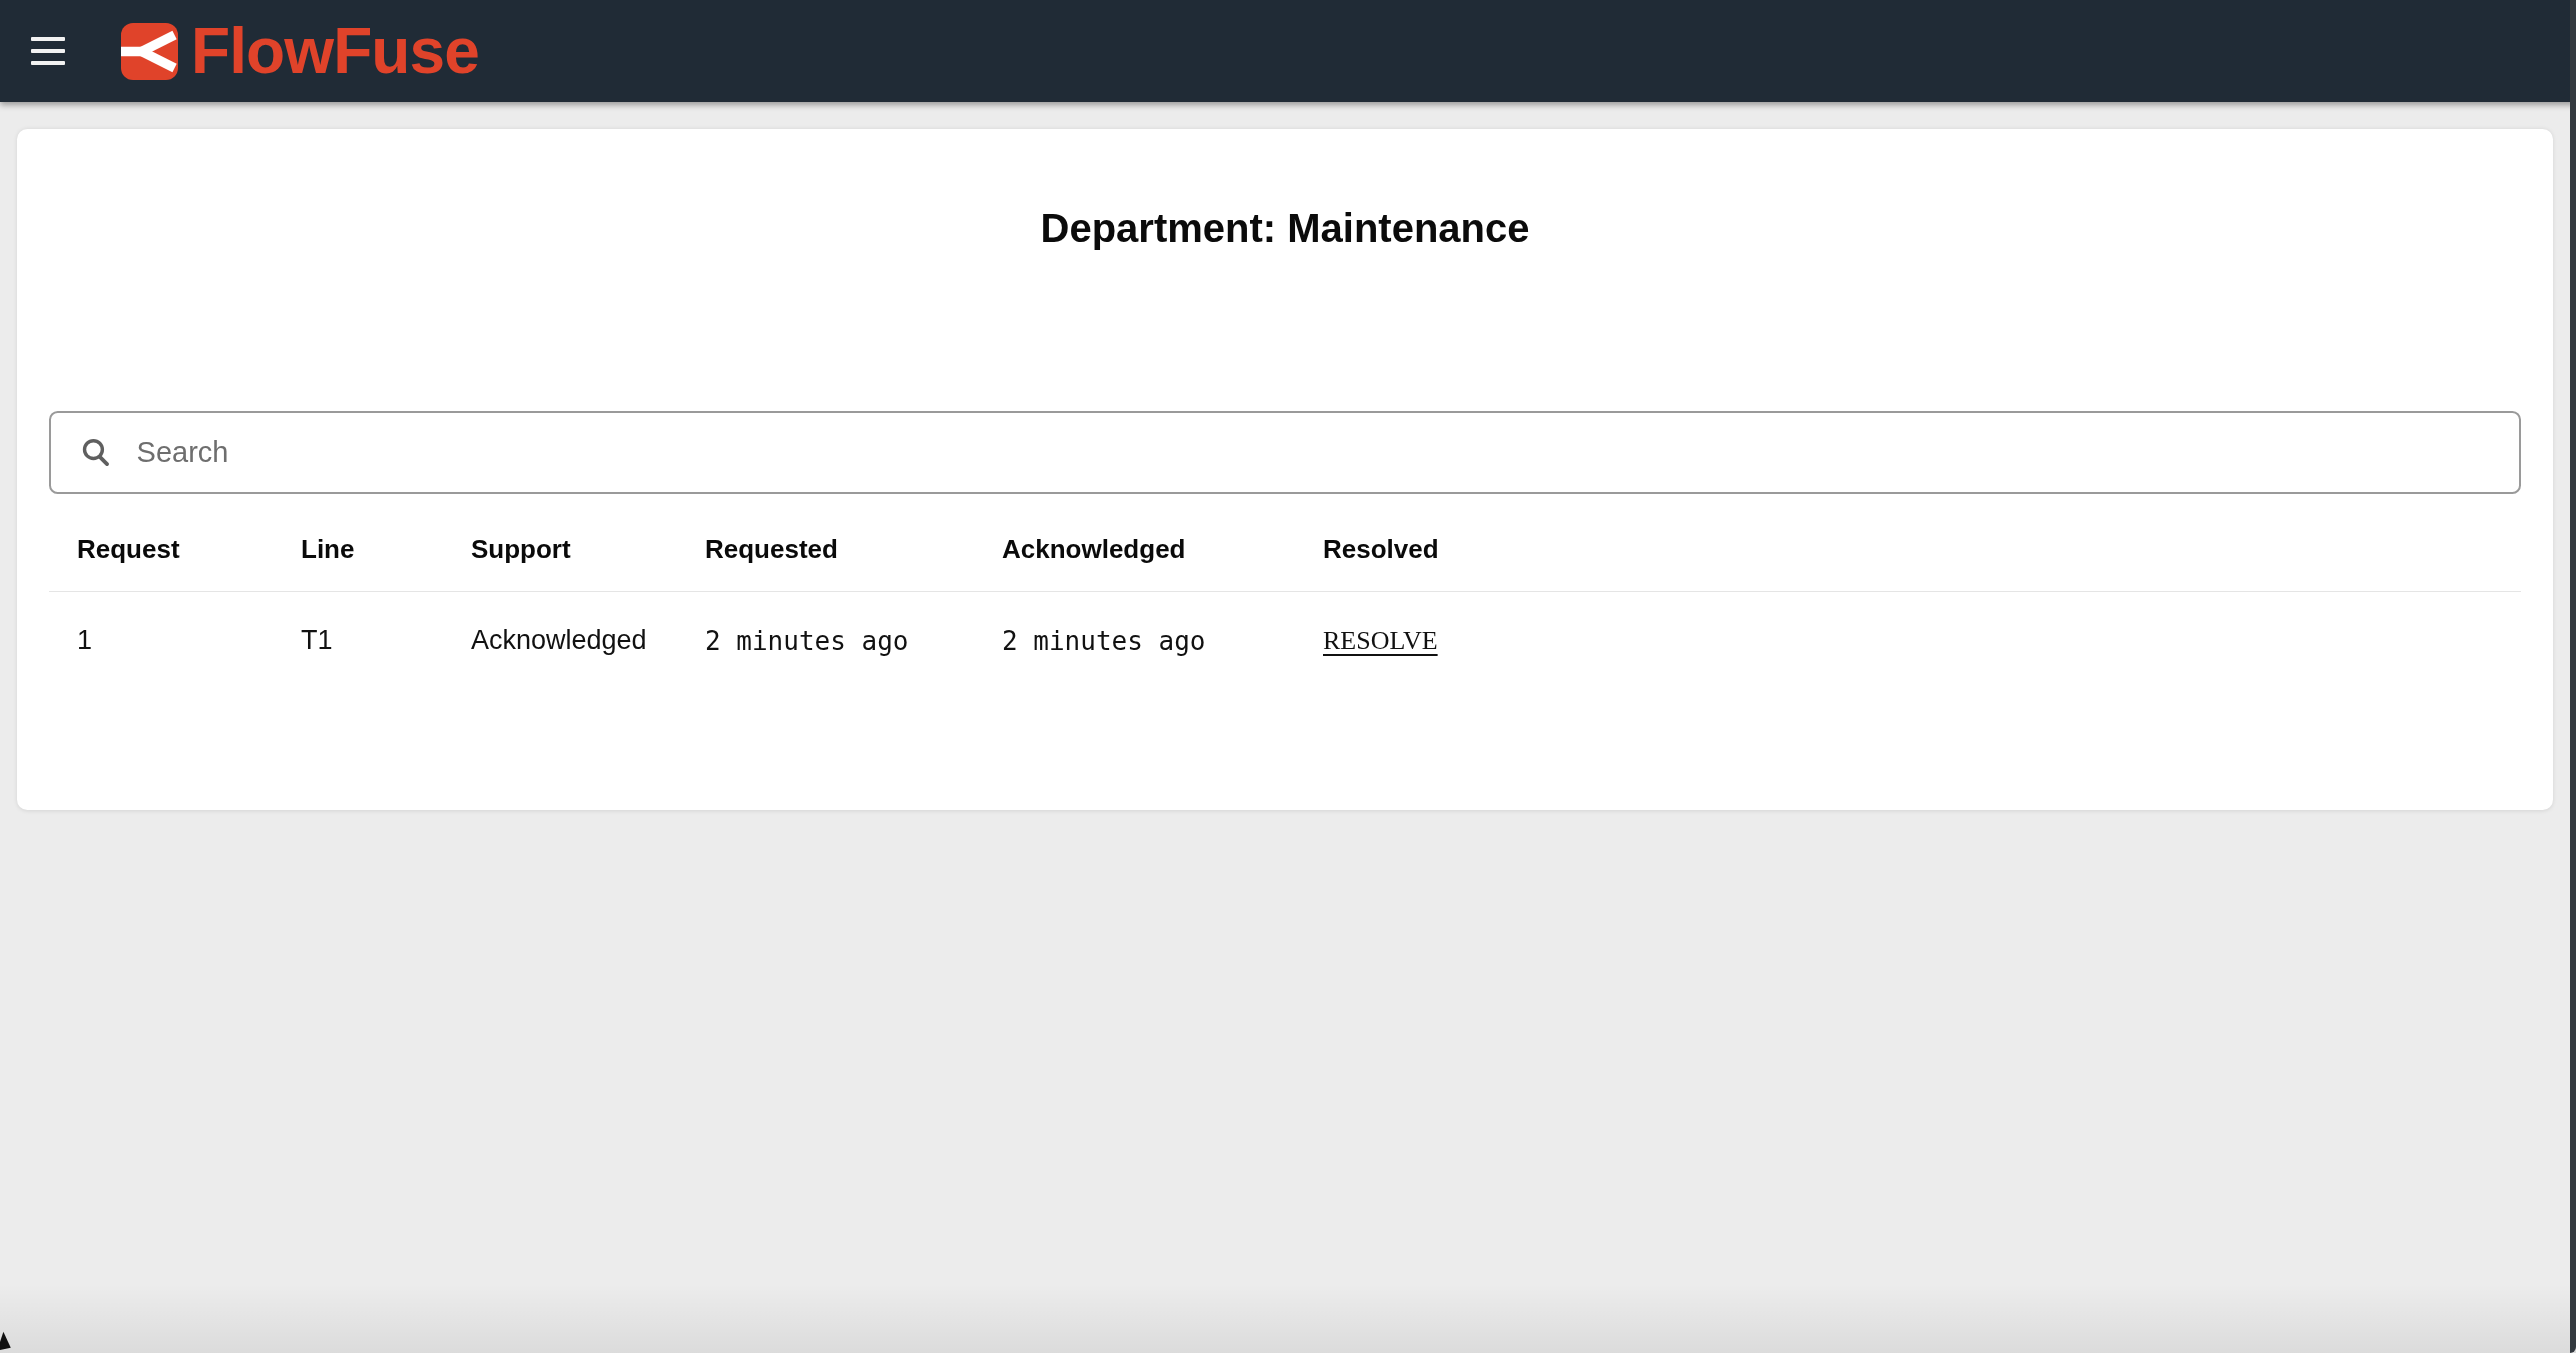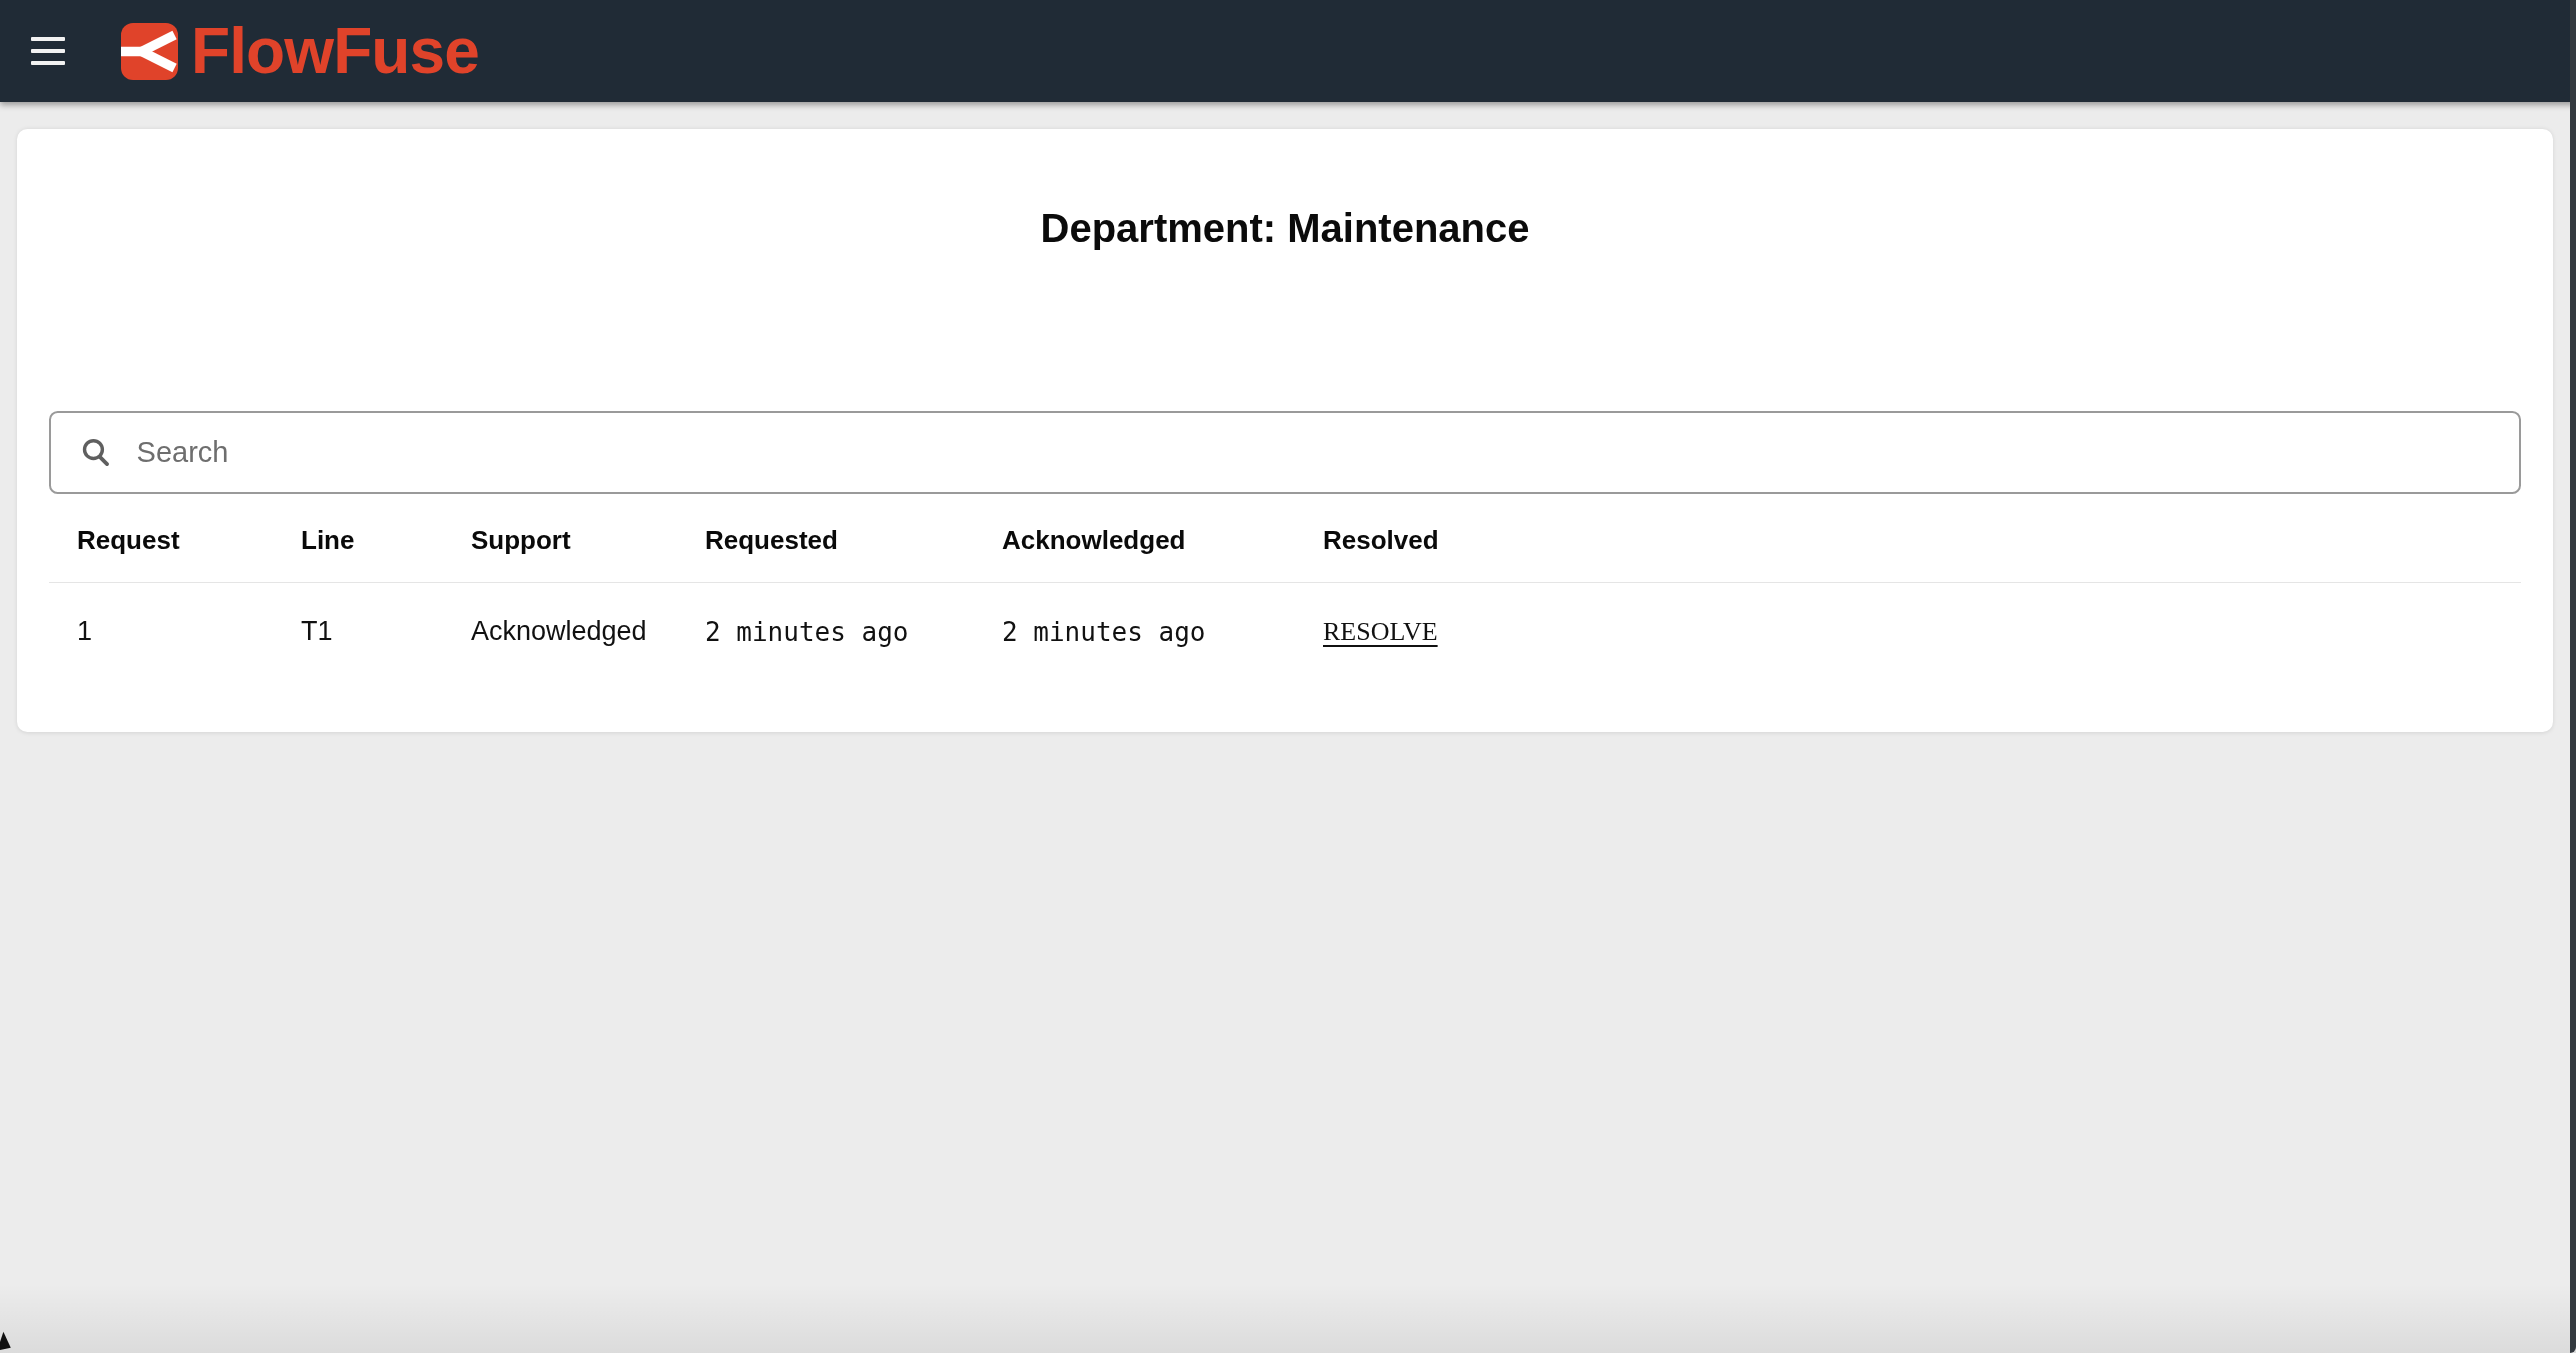--- a/index.html
+++ b/index.html
@@ -44,21 +44,21 @@
   .edge-strip {
     position: absolute; top: 0; right: 0; bottom: 0; width: 6px;
     background: #343A40; z-index: 6;
     border-bottom-right-radius: 8.6px;
   }
 
   
   .card {
     position: absolute;
     left: 17px; top: 129px;
-    width: 2536px; height: 603px;
+    width: 2536px; height: 681px;
     background: #FFFFFF;
     border-radius: 10.3px;
     box-shadow: 0 0.9px 4.3px rgba(0,0,0,0.10);
   }
   .page-title {
     padding-top: 76px;
     text-align: center;
     font-size: 40px; line-height: 46px; font-weight: bold;
     color: #0B0B0B;
   }
@@ -86,21 +86,21 @@
 
   
   .grid-row {
     margin: 0 32px;
     display: grid;
     grid-template-columns: 224px 170px 234px 297px 321px 238px 1fr;
     padding-left: 28px;
     align-items: center;
   }
   .thead {
-    padding-top: 31px; padding-bottom: 26px;
+    padding-top: 40px; padding-bottom: 26px;
     border-bottom: 1.7px solid #E5E5E5;
   }
   .thead .th { font-size: 26px; font-weight: bold; color: #0A0A0A; }
   .trow { padding-top: 33px; }
   .td { font-size: 27px; color: #111; }
   .td.mono { font-family: "DejaVu Sans Mono", monospace; font-size: 26px; }
   .resolve-link {
     font-family: Liberation Serif, serif;
     font-size: 26px; color: #111;
     text-decoration: underline; text-underline-offset: 5.2px; text-decoration-thickness: 1.7px;

